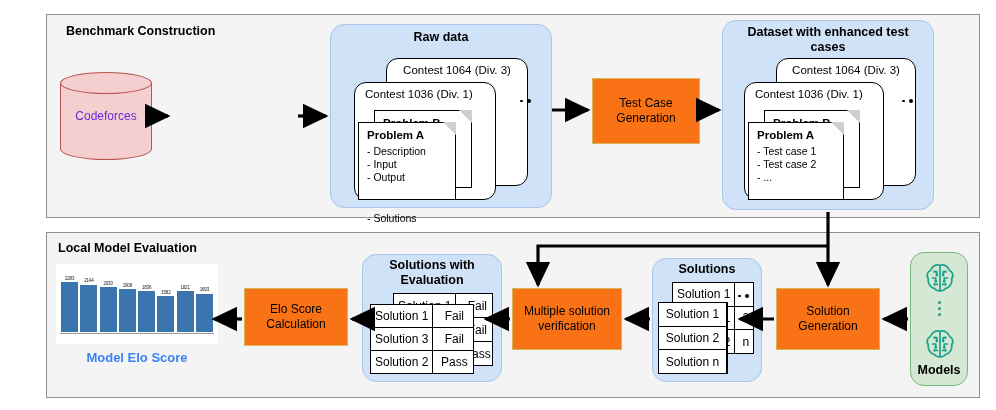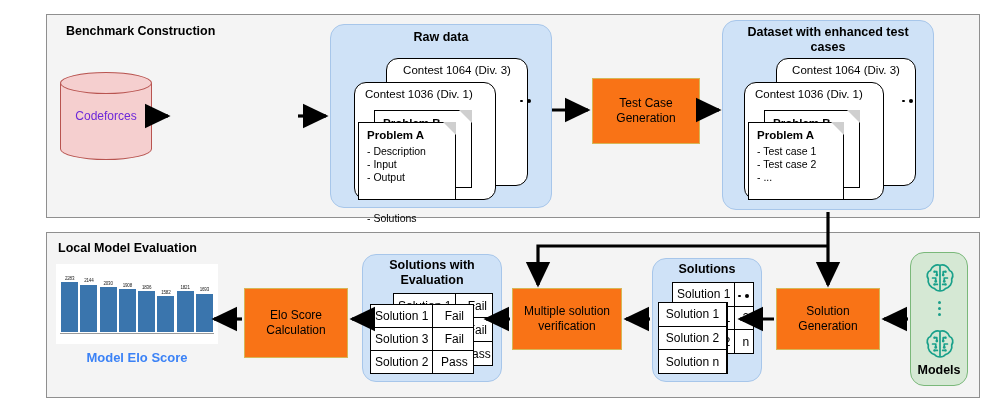--- a/index.html
+++ b/index.html
@@ -383,21 +383,21 @@
         </div>
         <div class="bar-col">
           <div class="bar-val">1693</div>
           <div class="bar-rect" style="height: 68%; background: rgb(58, 117, 173);"></div>
         </div>
       </div>
     <div class="chart-axis"></div>
   </div>
   <div class="chart-caption" style="left:56px; width:162px; top:350px;">Model Elo Score</div>
 
-  <div class="yellowbox" style="left:244px; top:288px; width:104px; height:70px; flex-direction:column;">
+  <div class="yellowbox" style="left:244px; top:288px; width:104px; height:58px; flex-direction:column;">
     <span>Elo Score</span>
     <span>Calculation</span>
   </div>
 
   <div class="bluebox" style="left:362px; top:254px; width:140px; height:128px;"></div>
   <div class="bluebox-title" style="left:362px; width:140px; top:258px;">Solutions with</div>
   <div class="bluebox-title" style="left:362px; width:140px; top:273px;">Evaluation</div>
 
   <div class="stable" style="left:393px; top:293px; width:100px; height:73px;" id="judge-back">
       <div class="srow">

